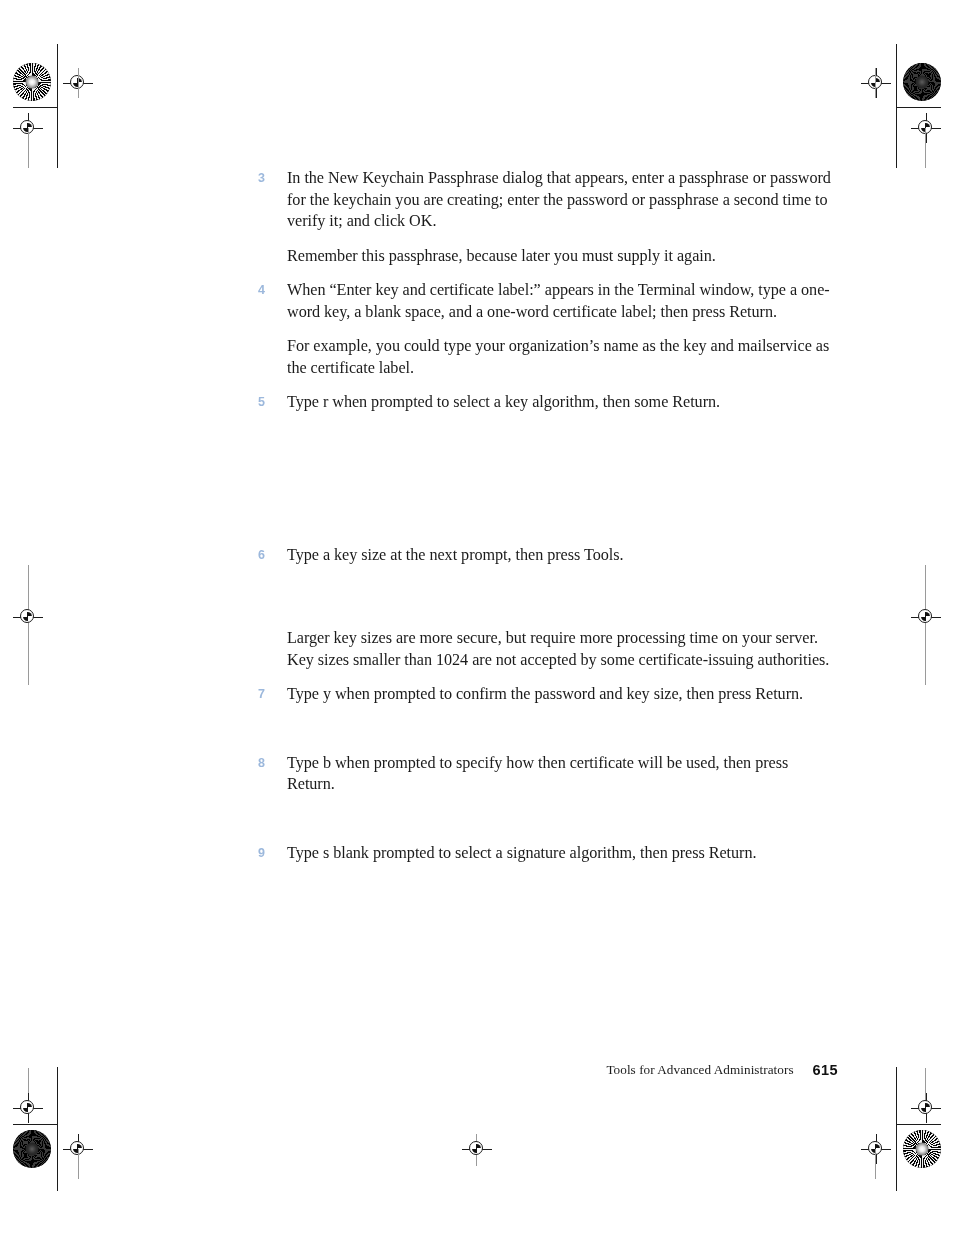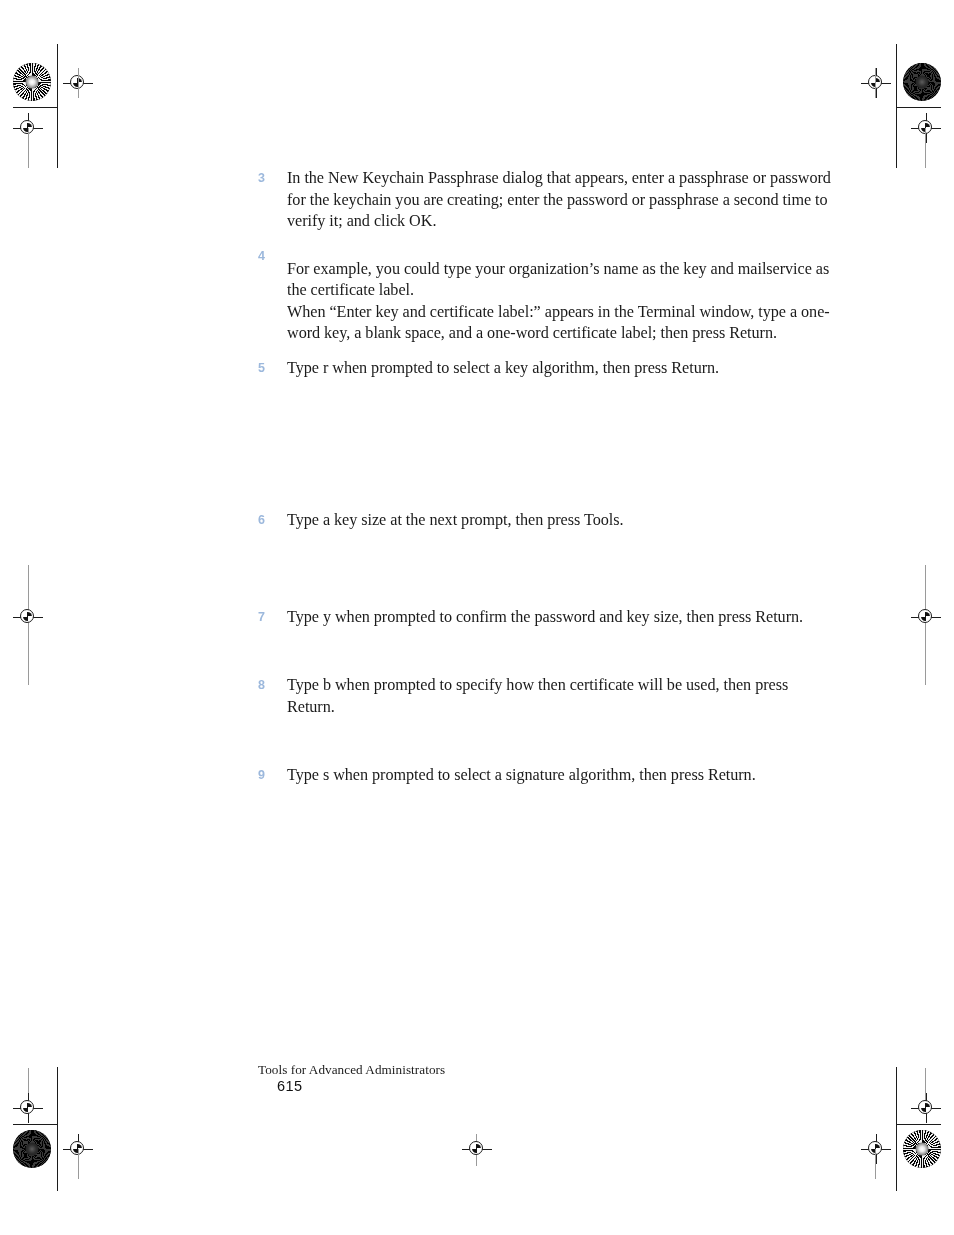--- a/index.html
+++ b/index.html
@@ -138,31 +138,30 @@
   }
 
   
   .footer {
     position: absolute;
     left: 258px;
     top: 1062px;
     width: 580px;
     display: flex;
     justify-content: flex-end;
-    align-items: flex-start;
-    flex-direction: column;
+    align-items: center;
   }
   .footer-title {
     font-size: 13.2px;
     color: #1b1b1b;
     letter-spacing: 0.05px;
   }
   .footer-page {
     font-family: "Liberation Sans", "DejaVu Sans", sans-serif;
-    font-weight: normal;
+    font-weight: bold;
     font-size: 14.5px;
     color: #111;
     margin-left: 19px;
     letter-spacing: 0.4px;
   }
 </style>
 </head>
 <body>
 
 <div id="page">
@@ -275,49 +274,53 @@
     <div class="quad"></div>
   </div>
   <div class="tick" style="left:875px; top:1149px; width:1px; height:30px; background:#9a9a9a;"></div>
 
   <div class="content">
 
     <div class="step">
       <div class="step-num">3</div>
       <div class="step-body">
         <p class="para">In the New Keychain Passphrase dialog that appears, enter a passphrase or password for the keychain you are creating; enter the password or passphrase a second time to verify it; and click OK.</p>
+        <p class="para note">Remember this passphrase, because later you must supply it again.</p>
       </div>
     </div>
 
     <div class="step">
       <div class="step-num">4</div>
       <div class="step-body">
+        <p class="para">When “Enter key and certificate label:” appears in the Terminal window, type a one-word key, a blank space, and a one-word certificate label; then press Return.</p>
         <p class="para note">For example, you could type your organization’s name as the key and mailservice as the certificate label.</p>
-        <p class="para">When “Enter key and certificate label:” appears in the Terminal window, type a one-word key, a blank space, and a one-word certificate label; then press Return.</p>
       </div>
     </div>
 
     <div class="step">
       <div class="step-num">5</div>
       <div class="step-body">
-        <p class="para">Type r when prompted to select a key algorithm, then press Return.</p>
+        <p class="para">Type r when prompted to select a key algorithm, then some Return.</p>
       </div>
     </div>
 
     <div class="gap-lg"></div>
 
     <div class="step">
       <div class="step-num">6</div>
       <div class="step-body">
         <p class="para">Type a key size at the next prompt, then press Tools.</p>
       </div>
     </div>
 
     <div class="gap-md"></div>
 
+    <div class="note-indent">
+      <p class="para">Larger key sizes are more secure, but require more processing time on your server. Key sizes smaller than 1024 are not accepted by some certificate-issuing authorities.</p>
+    </div>
 
     <div class="step" style="margin-top:13px;">
       <div class="step-num">7</div>
       <div class="step-body">
         <p class="para">Type y when prompted to confirm the password and key size, then press Return.</p>
       </div>
     </div>
 
     <div class="gap-sm"></div>
 
@@ -326,21 +329,21 @@
       <div class="step-body">
         <p class="para">Type b when prompted to specify how then certificate will be used, then press Return.</p>
       </div>
     </div>
 
     <div class="gap-sm"></div>
 
     <div class="step">
       <div class="step-num">9</div>
       <div class="step-body">
-        <p class="para">Type s when prompted to select a signature algorithm, then press Return.</p>
+        <p class="para">Type s blank prompted to select a signature algorithm, then press Return.</p>
       </div>
     </div>
 
   </div>
 
   <div class="footer">
     <span class="footer-title">Tools for Advanced Administrators</span>
     <span class="footer-page">615</span>
   </div>
 

